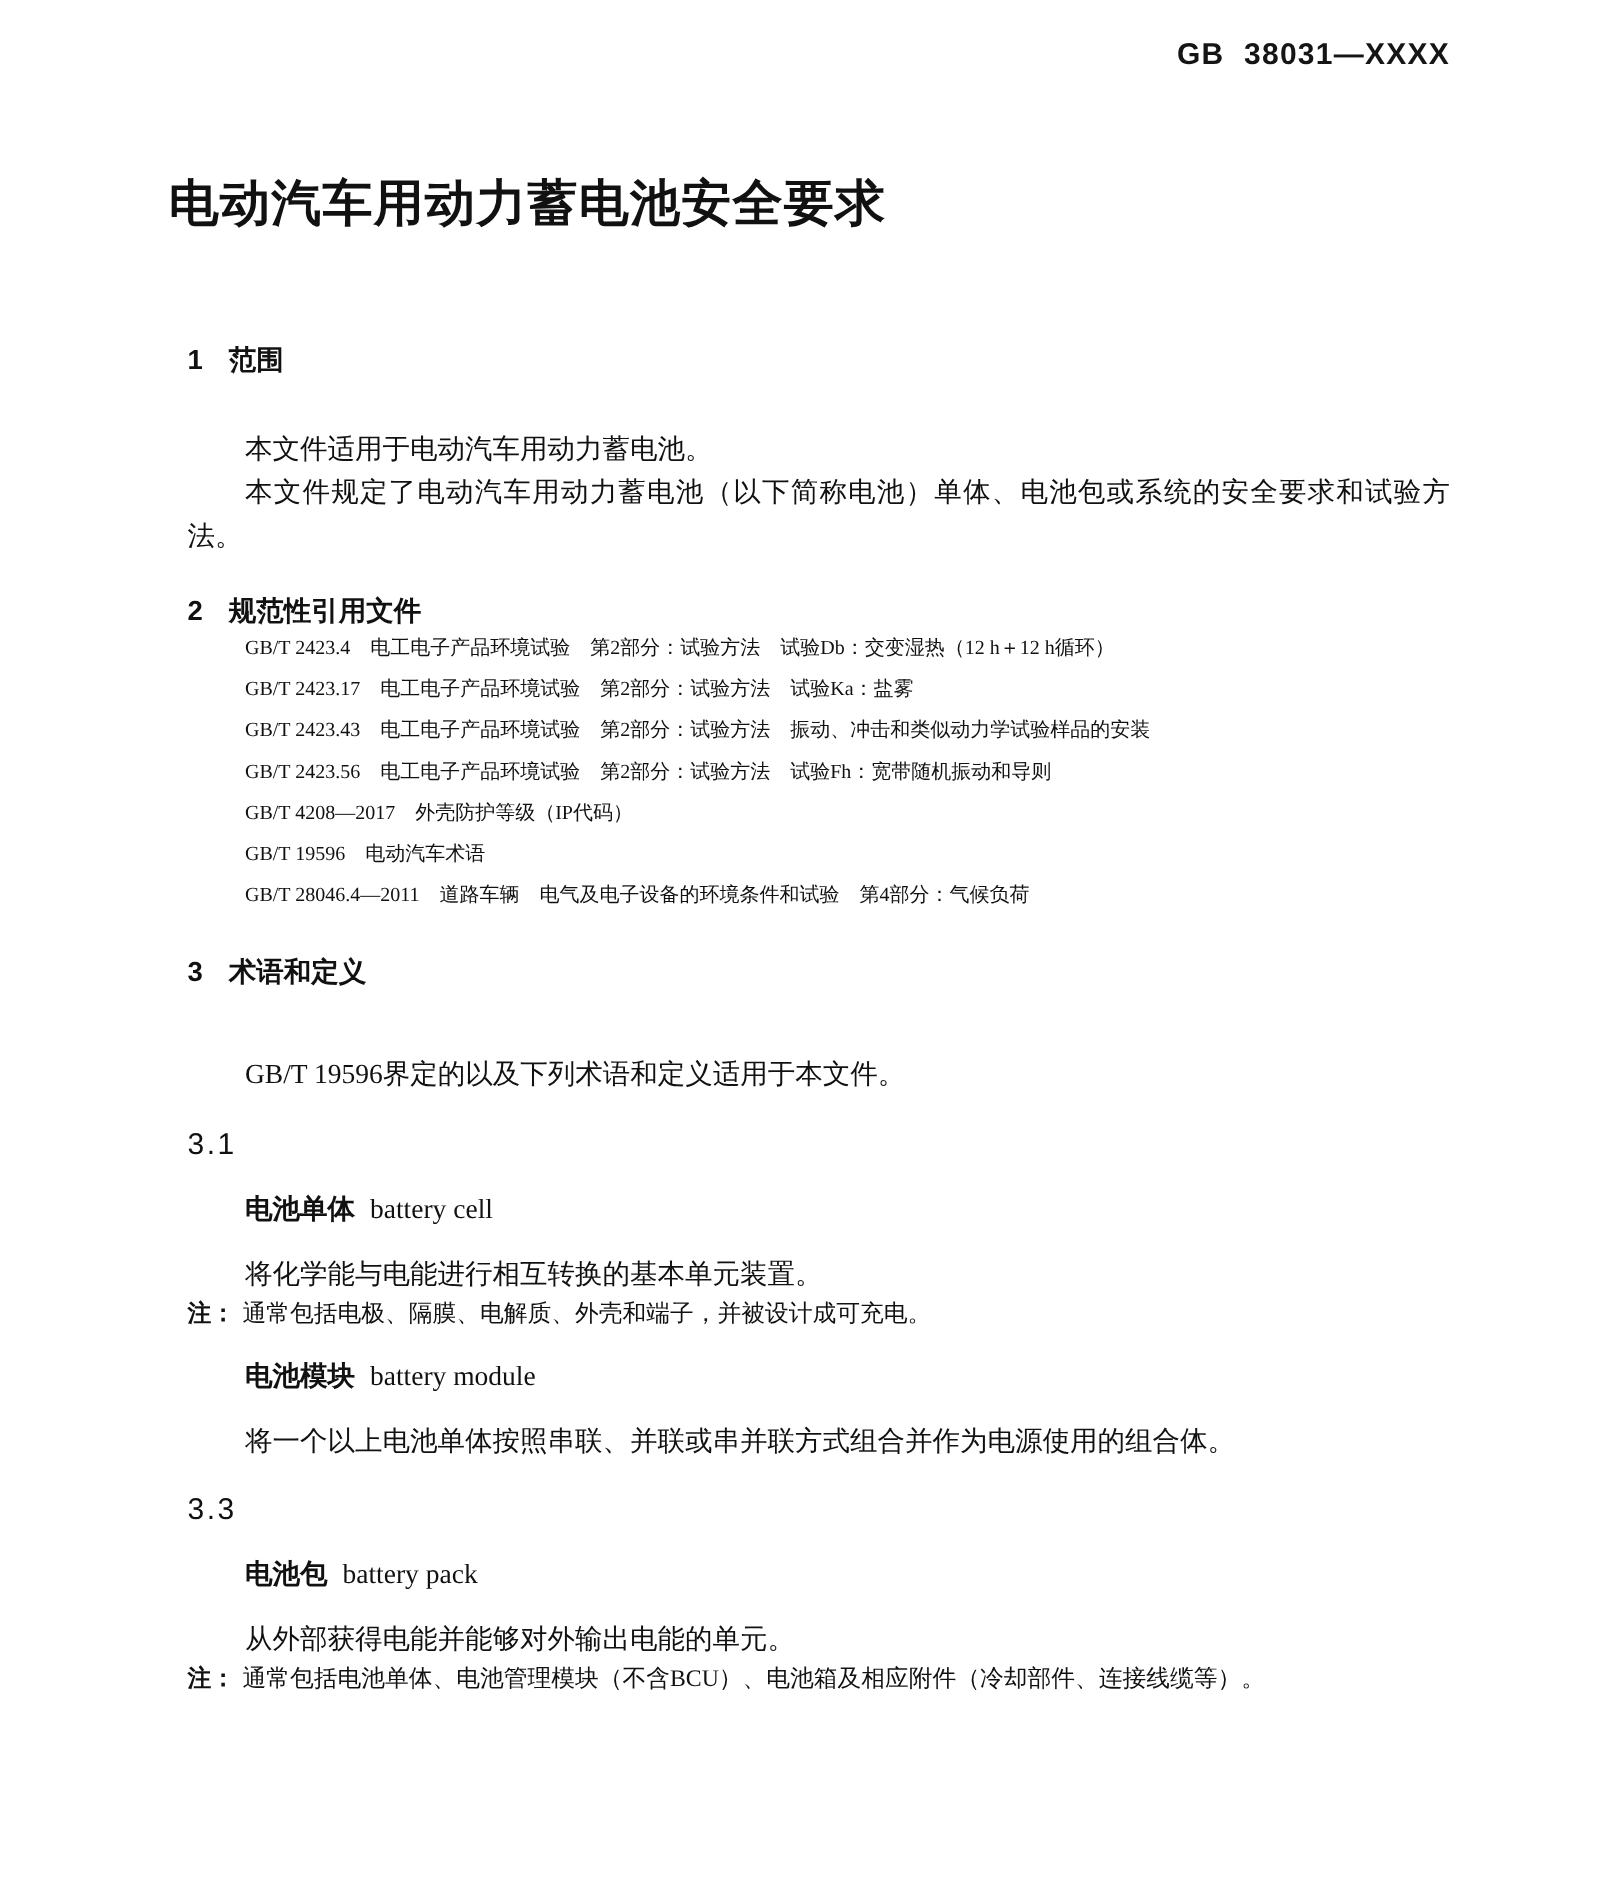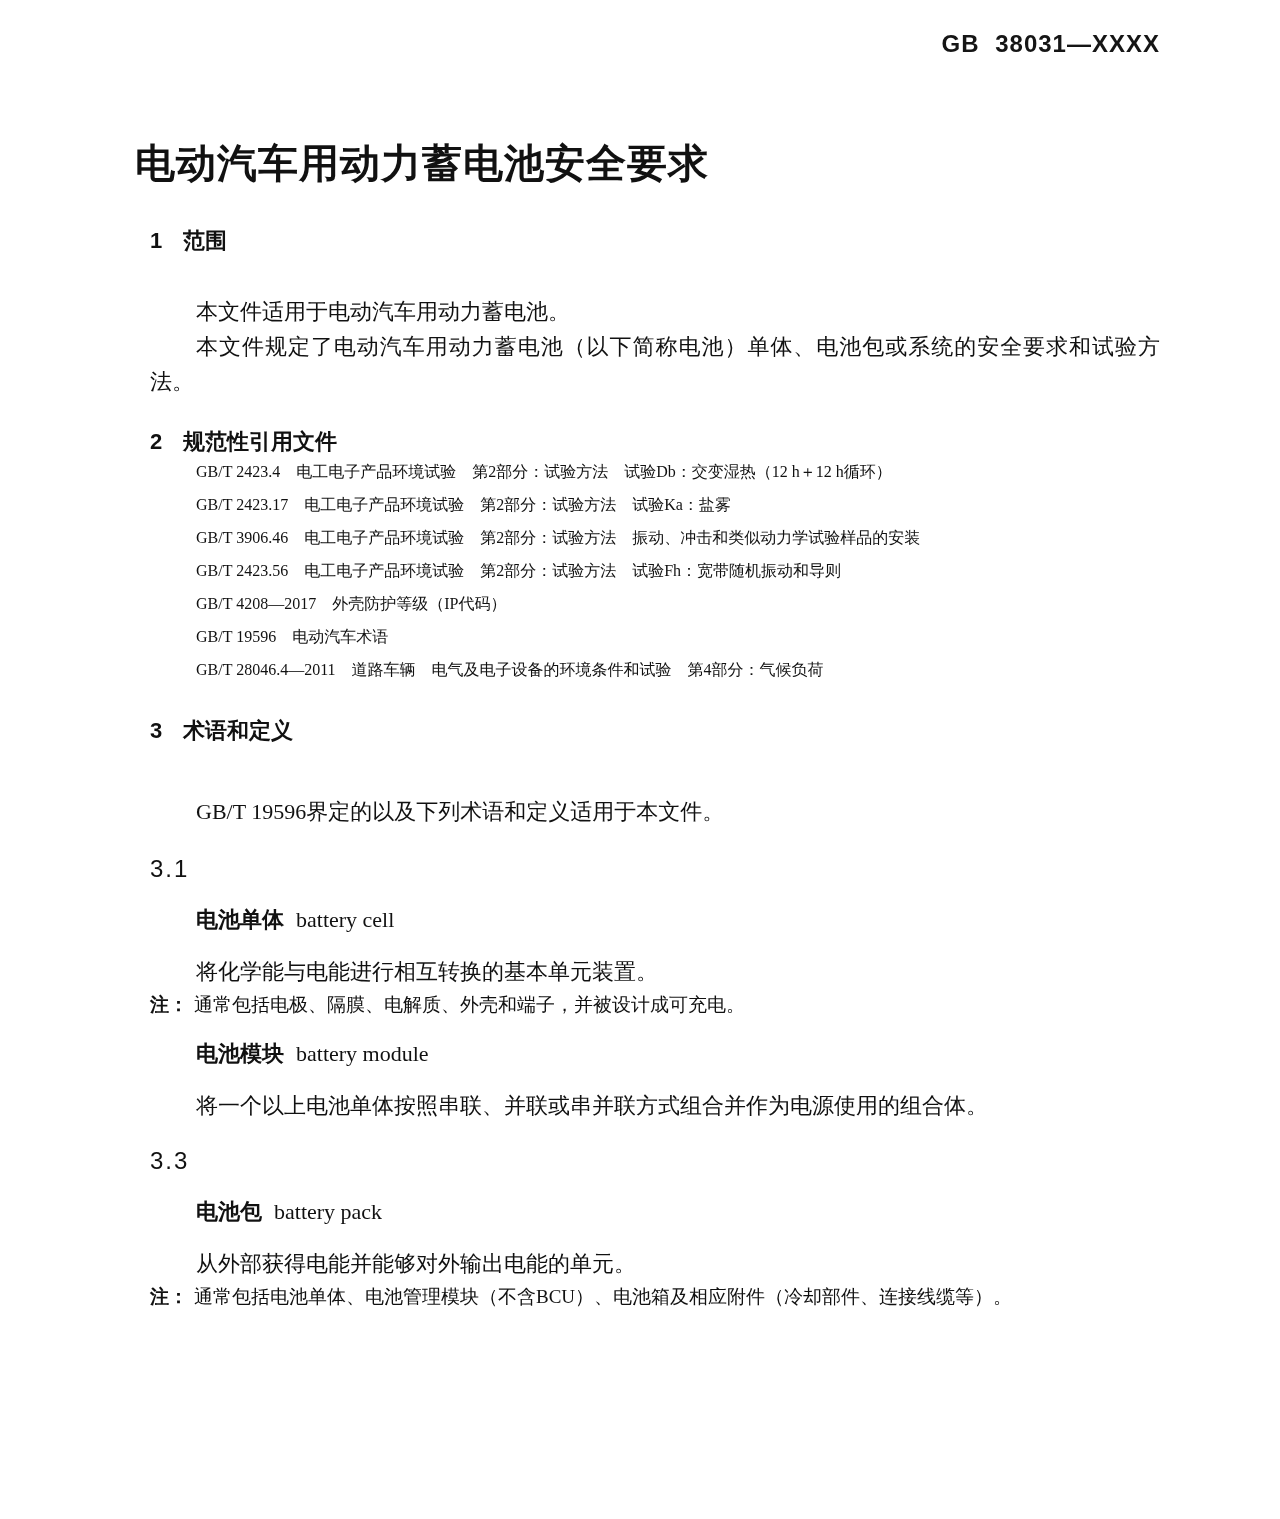--- a/index.html
+++ b/index.html
@@ -37,21 +37,21 @@
     letter-spacing:1px;
   }
   .sec-heading {
     font-family:"Liberation Sans","DejaVu Sans",sans-serif;
     font-weight:bold;
     font-size:22px;
     line-height:26px;
     margin:0;
   }
   .sec-heading .sec-num { display:inline-block; min-width:33px; }
-  #sec1-heading { margin-top:44px; }
+  #sec1-heading { margin-top:91px; }
   #sec2-heading { margin-top:30px; }
   #sec3-heading { margin-top:32px; }
   .body-para {
     margin:0;
     font-size:22px;
     line-height:35px;
     text-indent:46px;
     text-align:justify;
   }
   #scope-paras { margin-top:40px; }
@@ -121,21 +121,21 @@
   </div>
 
   <h2 class="sec-heading" id="sec2-heading">
     <span class="sec-num">2</span><span>规范性引用文件</span>
   </h2>
 
 
   <div>
     <p class="ref-item">GB/T 2423.4　电工电子产品环境试验　第2部分：试验方法　试验Db：交变湿热（12 h＋12 h循环）</p>
     <p class="ref-item">GB/T 2423.17　电工电子产品环境试验　第2部分：试验方法　试验Ka：盐雾</p>
-    <p class="ref-item">GB/T 3906.46　电工电子产品环境试验　第2部分：试验方法　振动、冲击和类似动力学试验样品的安装</p>
+    <p class="ref-item">GB/T 2423.43　电工电子产品环境试验　第2部分：试验方法　振动、冲击和类似动力学试验样品的安装</p>
     <p class="ref-item">GB/T 2423.56　电工电子产品环境试验　第2部分：试验方法　试验Fh：宽带随机振动和导则</p>
     <p class="ref-item">GB/T 4208—2017　外壳防护等级（IP代码）</p>
     <p class="ref-item">GB/T 19596　电动汽车术语</p>
     <p class="ref-item">GB/T 28046.4—2011　道路车辆　电气及电子设备的环境条件和试验　第4部分：气候负荷</p>
   </div>
 
   <h2 class="sec-heading" id="sec3-heading">
     <span class="sec-num">3</span><span>术语和定义</span>
   </h2>
 

